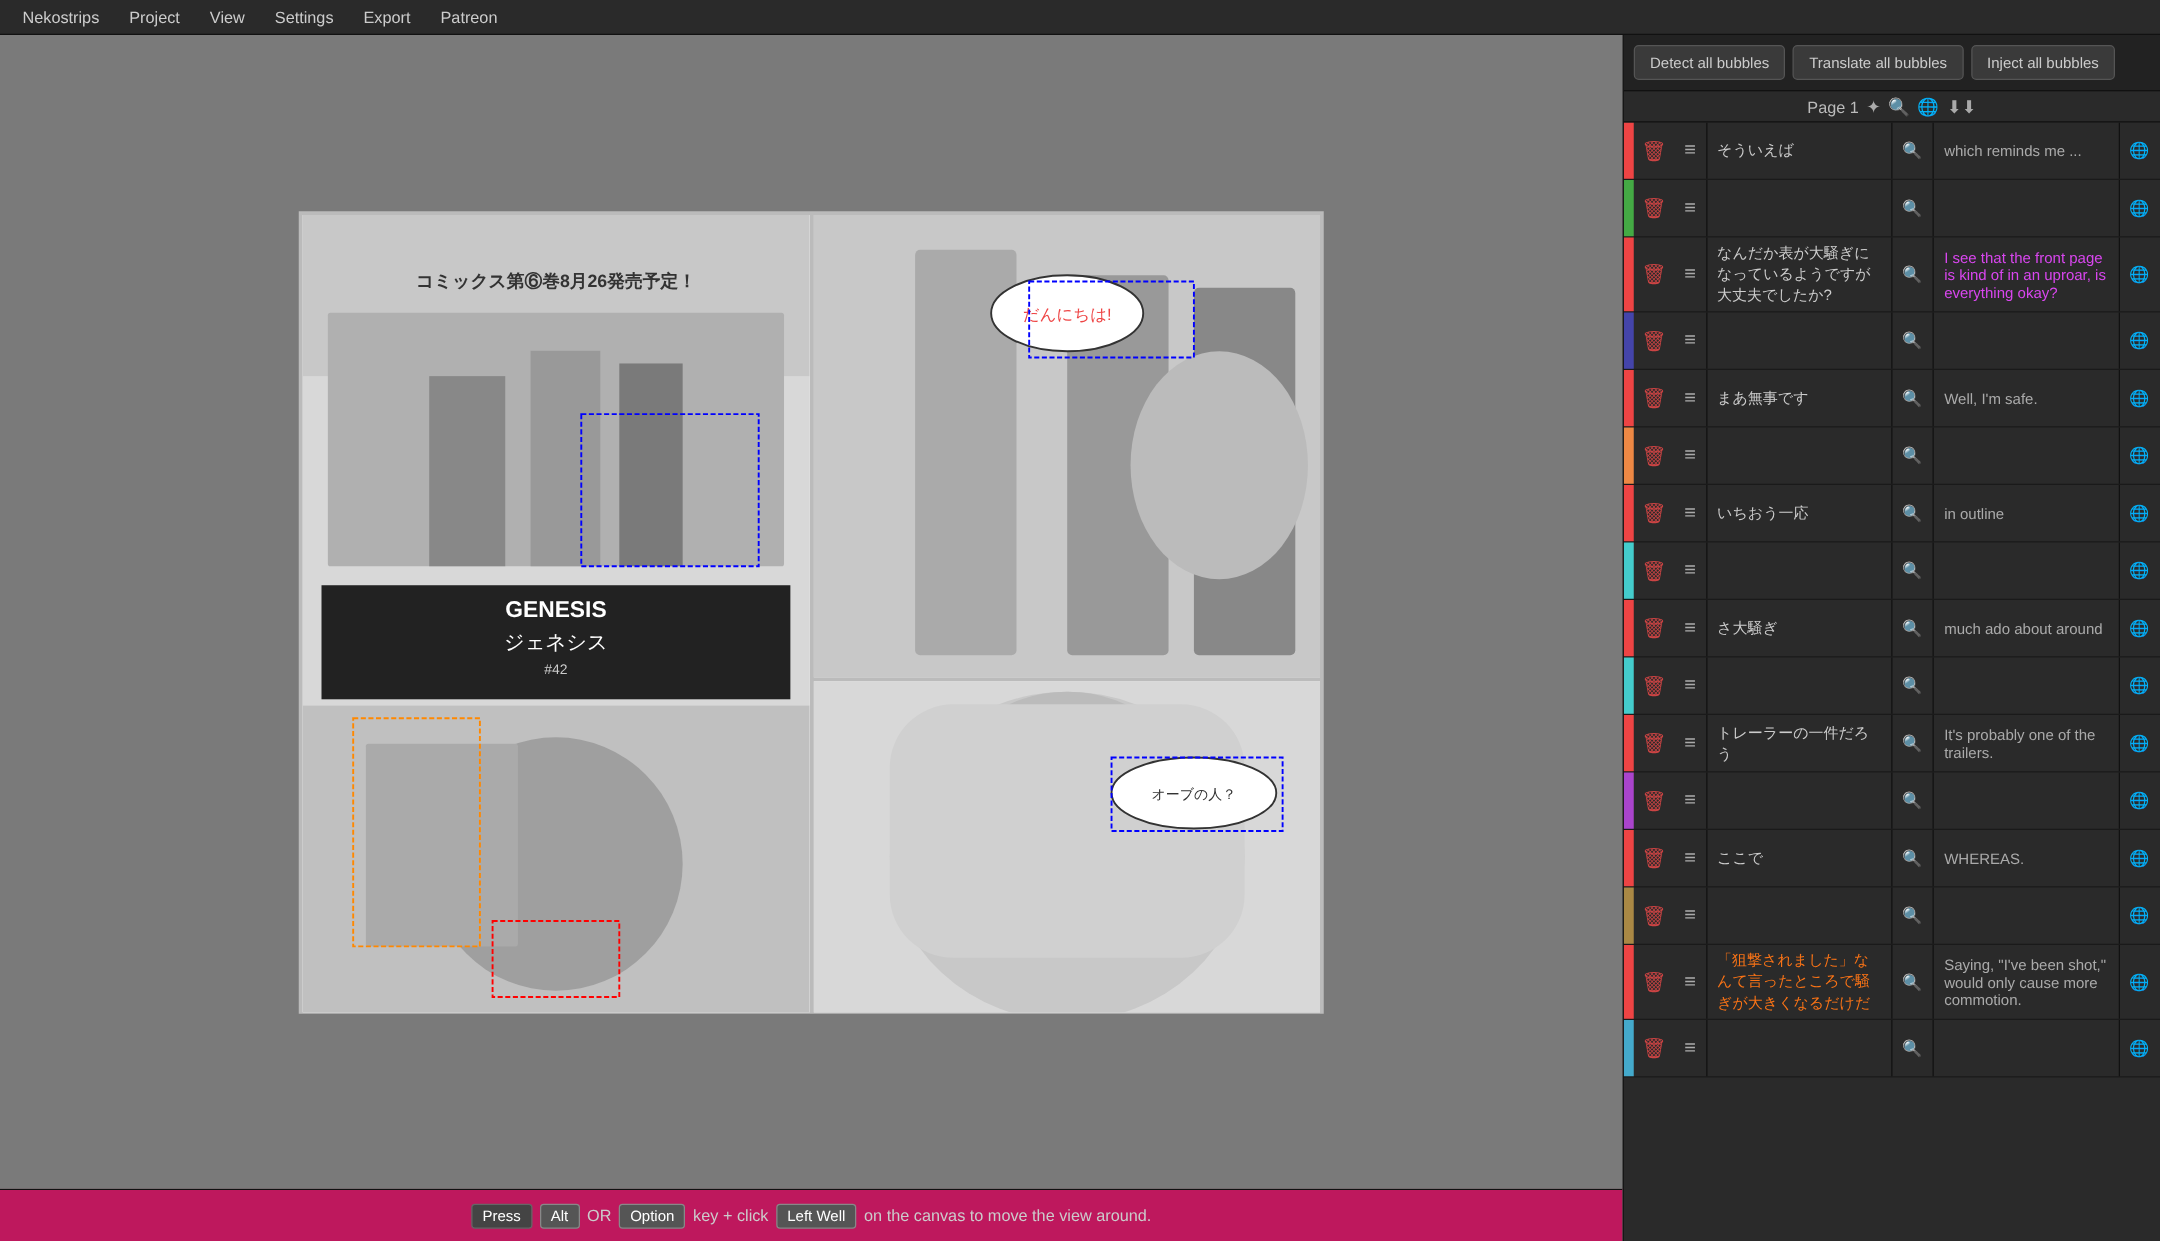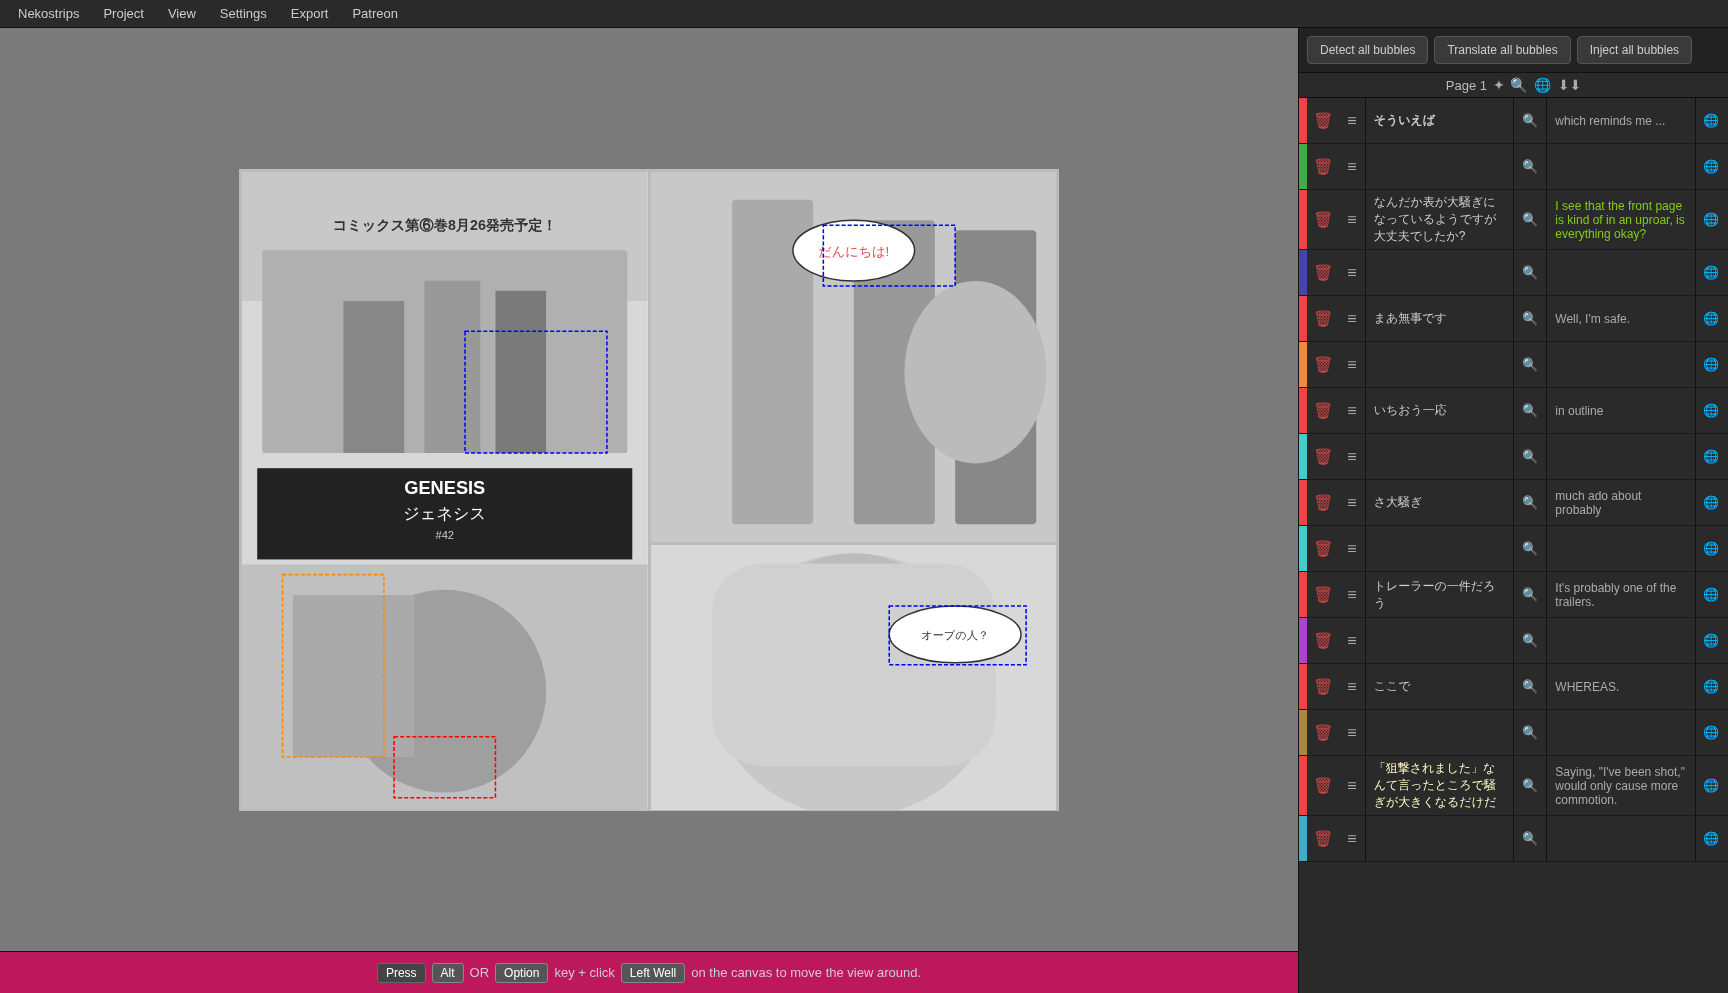--- a/index.html
+++ b/index.html
@@ -155,21 +155,21 @@
       <span class="page-icon" title="download">⬇⬇</span>
     </div>
 
     <div id="bubble-list">
         <div class="bubble-row">
           <div class="bubble-color" style="background: rgb(238, 68, 68);"></div>
           <button class="bubble-delete">🗑</button>
           <div style="display: flex; align-items: center; border-right: 1px solid rgb(17, 17, 17); padding: 0px 6px;">
             <button style="background: none; border: none; color: rgb(170, 170, 170); cursor: pointer; font-size: 16px; padding: 2px;">≡</button>
           </div>
-          <div style="flex: 1 1 0%; display: flex; align-items: center; padding: 4px 8px; border-right: 1px solid rgb(17, 17, 17); font-size: 12px; color: rgb(204, 204, 204); min-width: 0px; font-weight: bold;">そういえば</div>
+          <div style="flex: 1 1 0%; display: flex; align-items: center; padding: 4px 8px; border-right: 1px solid rgb(17, 17, 17); font-size: 12px; color: rgb(204, 204, 204); min-width: 0px;">そういえば</div>
           <div style="display: flex; align-items: center; border-right: 1px solid rgb(17, 17, 17); padding: 0px;">
             <button style="background: none; border: none; color: rgb(170, 170, 170); cursor: pointer; font-size: 13px; padding: 4px 8px;">🔍</button>
           </div>
           <div style="flex: 1 1 0%; display: flex; align-items: center; padding: 4px 8px; font-size: 12px; color: rgb(170, 170, 170); min-width: 0px;">which reminds me ...</div>
           <div style="display: flex; align-items: center; border-left: 1px solid rgb(17, 17, 17); padding: 0px;">
             <button style="background: none; border: none; color: rgb(170, 170, 170); cursor: pointer; font-size: 13px; padding: 4px 8px;">🌐</button>
           </div>
         </div>
         <div class="bubble-row">
           <div class="bubble-color" style="background: rgb(68, 170, 68);"></div>
@@ -189,21 +189,21 @@
         <div class="bubble-row">
           <div class="bubble-color" style="background: rgb(238, 68, 68);"></div>
           <button class="bubble-delete">🗑</button>
           <div style="display: flex; align-items: center; border-right: 1px solid rgb(17, 17, 17); padding: 0px 6px;">
             <button style="background: none; border: none; color: rgb(170, 170, 170); cursor: pointer; font-size: 16px; padding: 2px;">≡</button>
           </div>
           <div style="flex: 1 1 0%; display: flex; align-items: center; padding: 4px 8px; border-right: 1px solid rgb(17, 17, 17); font-size: 12px; color: rgb(204, 204, 204); min-width: 0px;">なんだか表が大騒ぎになっているようですが大丈夫でしたか?</div>
           <div style="display: flex; align-items: center; border-right: 1px solid rgb(17, 17, 17); padding: 0px;">
             <button style="background: none; border: none; color: rgb(170, 170, 170); cursor: pointer; font-size: 13px; padding: 4px 8px;">🔍</button>
           </div>
-          <div style="flex: 1 1 0%; display: flex; align-items: center; padding: 4px 8px; font-size: 12px; color: #84cc16; min-width: 0px;">I see that the front page is kind of in an uproar, is everything okay?</div>
+          <div style="flex: 1 1 0%; display: flex; align-items: center; padding: 4px 8px; font-size: 12px; color: #d946ef; min-width: 0px;">I see that the front page is kind of in an uproar, is everything okay?</div>
           <div style="display: flex; align-items: center; border-left: 1px solid rgb(17, 17, 17); padding: 0px;">
             <button style="background: none; border: none; color: rgb(170, 170, 170); cursor: pointer; font-size: 13px; padding: 4px 8px;">🌐</button>
           </div>
         </div>
         <div class="bubble-row">
           <div class="bubble-color" style="background: rgb(68, 68, 170);"></div>
           <button class="bubble-delete">🗑</button>
           <div style="display: flex; align-items: center; border-right: 1px solid rgb(17, 17, 17); padding: 0px 6px;">
             <button style="background: none; border: none; color: rgb(170, 170, 170); cursor: pointer; font-size: 16px; padding: 2px;">≡</button>
           </div>
@@ -279,21 +279,21 @@
         <div class="bubble-row">
           <div class="bubble-color" style="background: rgb(238, 68, 68);"></div>
           <button class="bubble-delete">🗑</button>
           <div style="display: flex; align-items: center; border-right: 1px solid rgb(17, 17, 17); padding: 0px 6px;">
             <button style="background: none; border: none; color: rgb(170, 170, 170); cursor: pointer; font-size: 16px; padding: 2px;">≡</button>
           </div>
           <div style="flex: 1 1 0%; display: flex; align-items: center; padding: 4px 8px; border-right: 1px solid rgb(17, 17, 17); font-size: 12px; color: rgb(204, 204, 204); min-width: 0px;">さ大騒ぎ</div>
           <div style="display: flex; align-items: center; border-right: 1px solid rgb(17, 17, 17); padding: 0px;">
             <button style="background: none; border: none; color: rgb(170, 170, 170); cursor: pointer; font-size: 13px; padding: 4px 8px;">🔍</button>
           </div>
-          <div style="flex: 1 1 0%; display: flex; align-items: center; padding: 4px 8px; font-size: 12px; color: rgb(170, 170, 170); min-width: 0px;">much ado about probably</div>
+          <div style="flex: 1 1 0%; display: flex; align-items: center; padding: 4px 8px; font-size: 12px; color: rgb(170, 170, 170); min-width: 0px;">much ado about around</div>
           <div style="display: flex; align-items: center; border-left: 1px solid rgb(17, 17, 17); padding: 0px;">
             <button style="background: none; border: none; color: rgb(170, 170, 170); cursor: pointer; font-size: 13px; padding: 4px 8px;">🌐</button>
           </div>
         </div>
         <div class="bubble-row">
           <div class="bubble-color" style="background: rgb(68, 204, 204);"></div>
           <button class="bubble-delete">🗑</button>
           <div style="display: flex; align-items: center; border-right: 1px solid rgb(17, 17, 17); padding: 0px 6px;">
             <button style="background: none; border: none; color: rgb(170, 170, 170); cursor: pointer; font-size: 16px; padding: 2px;">≡</button>
           </div>
@@ -365,21 +365,21 @@
           <div style="display: flex; align-items: center; border-left: 1px solid rgb(17, 17, 17); padding: 0px;">
             <button style="background: none; border: none; color: rgb(170, 170, 170); cursor: pointer; font-size: 13px; padding: 4px 8px;">🌐</button>
           </div>
         </div>
         <div class="bubble-row">
           <div class="bubble-color" style="background: rgb(238, 68, 68);"></div>
           <button class="bubble-delete">🗑</button>
           <div style="display: flex; align-items: center; border-right: 1px solid rgb(17, 17, 17); padding: 0px 6px;">
             <button style="background: none; border: none; color: rgb(170, 170, 170); cursor: pointer; font-size: 16px; padding: 2px;">≡</button>
           </div>
-          <div style="flex: 1 1 0%; display: flex; align-items: center; padding: 4px 8px; border-right: 1px solid rgb(17, 17, 17); font-size: 12px; color: #fef9c3; min-width: 0px;">「狙撃されました」なんて言ったところで騒ぎが大きくなるだけだ</div>
+          <div style="flex: 1 1 0%; display: flex; align-items: center; padding: 4px 8px; border-right: 1px solid rgb(17, 17, 17); font-size: 12px; color: #f97316; min-width: 0px;">「狙撃されました」なんて言ったところで騒ぎが大きくなるだけだ</div>
           <div style="display: flex; align-items: center; border-right: 1px solid rgb(17, 17, 17); padding: 0px;">
             <button style="background: none; border: none; color: rgb(170, 170, 170); cursor: pointer; font-size: 13px; padding: 4px 8px;">🔍</button>
           </div>
           <div style="flex: 1 1 0%; display: flex; align-items: center; padding: 4px 8px; font-size: 12px; color: rgb(170, 170, 170); min-width: 0px;">Saying, "I've been shot," would only cause more commotion.</div>
           <div style="display: flex; align-items: center; border-left: 1px solid rgb(17, 17, 17); padding: 0px;">
             <button style="background: none; border: none; color: rgb(170, 170, 170); cursor: pointer; font-size: 13px; padding: 4px 8px;">🌐</button>
           </div>
         </div>
         <div class="bubble-row">
           <div class="bubble-color" style="background: rgb(68, 170, 204);"></div>

